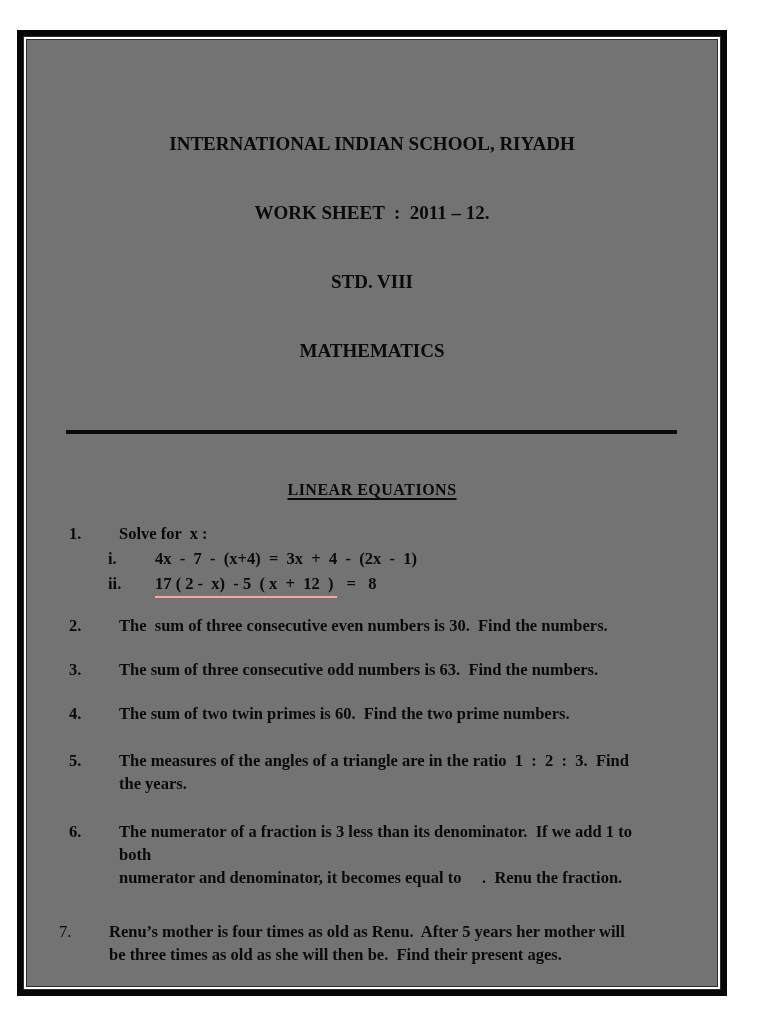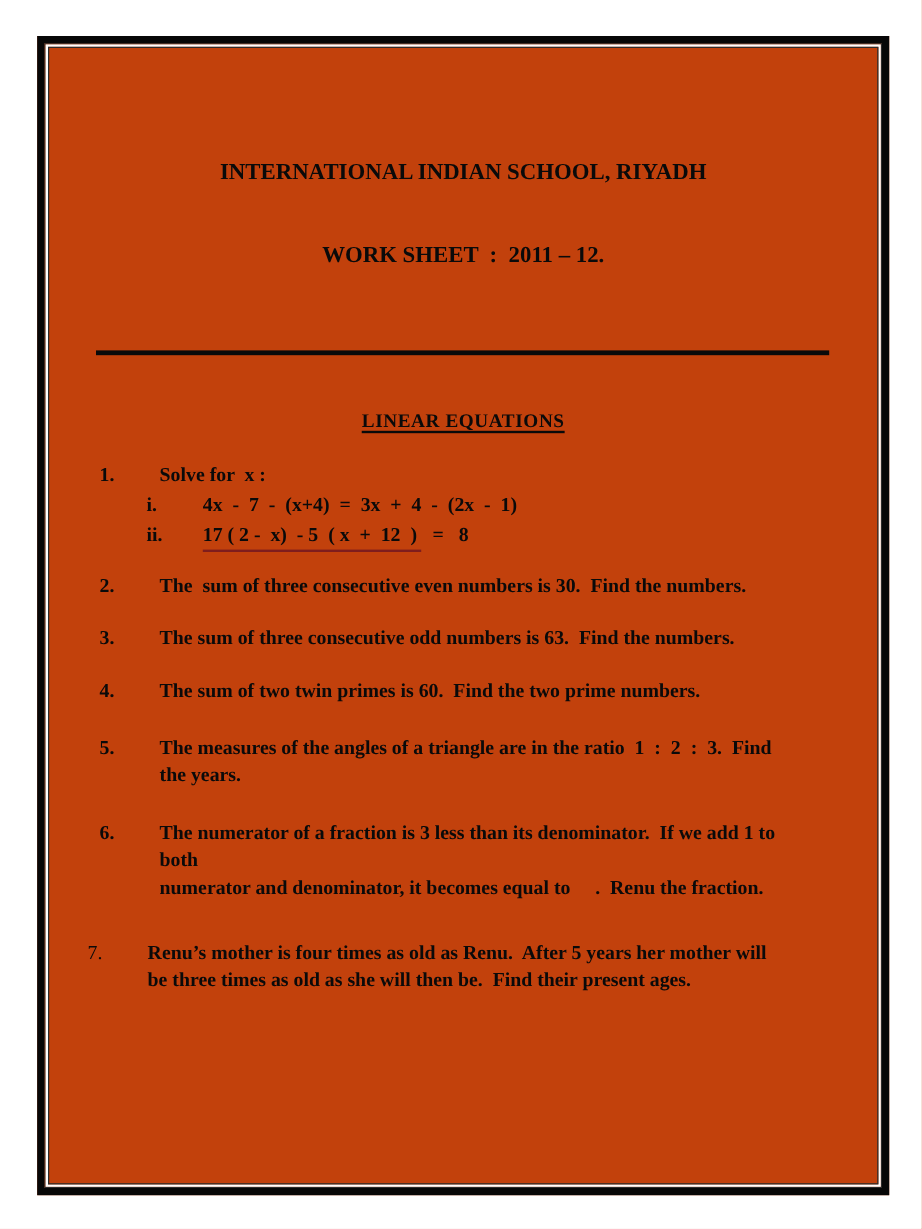--- a/index.html
+++ b/index.html
@@ -11,26 +11,26 @@
     width: 768px;
     height: 1024px;
     position: relative;
     overflow: hidden;
     font-family: "Liberation Serif", serif;
     color: #0a0a0a;
   }
   .page-frame {
     box-sizing: border-box;
     position: absolute;
-    left: 31px;
+    left: 17px;
     top: 30px;
     width: 710px;
     height: 966px;
     border: 6px solid #070707;
-    background: #c2410c;
+    background: #737373;
   }
   .page-frame-inner {
     box-sizing: border-box;
     width: 100%;
     height: 100%;
     border: 1px solid #2c2c2c;
     margin: 0;
     position: relative;
     
     outline: 2px solid #ffffff;
@@ -114,21 +114,21 @@
   }
   .expr { white-space: pre-wrap; }
   .frac-row {
     display: flex;
     align-items: flex-start;
   }
   .frac { display: inline-block; }
   .numer {
     display: inline-block;
     white-space: pre-wrap;
-    border-bottom: 2px solid #7f1d1d;
+    border-bottom: 2px solid #fca5a5;
     padding: 0 3px 1px 0;
   }
   .denom {
     display: block;
     white-space: pre-wrap;
     padding: 1px 0 0 35px;
   }
   .rhs {
     white-space: pre-wrap;
     margin-left: 10px;
@@ -138,20 +138,22 @@
 <body>
 
 <div class="page-frame">
   <div class="page-frame-inner">
     <div class="page-frame-inner2"></div>
     <div class="content">
 
       <div class="doc-header">
         <div>INTERNATIONAL INDIAN SCHOOL, RIYADH</div>
         <div>WORK SHEET  :  2011 – 12.</div>
+        <div>STD. VIII</div>
+        <div>MATHEMATICS</div>
       </div>
 
       <div class="divider"></div>
 
       <h2 class="section-title">
         <span>LINEAR EQUATIONS</span>
       </h2>
 
       <div class="questions">
 

